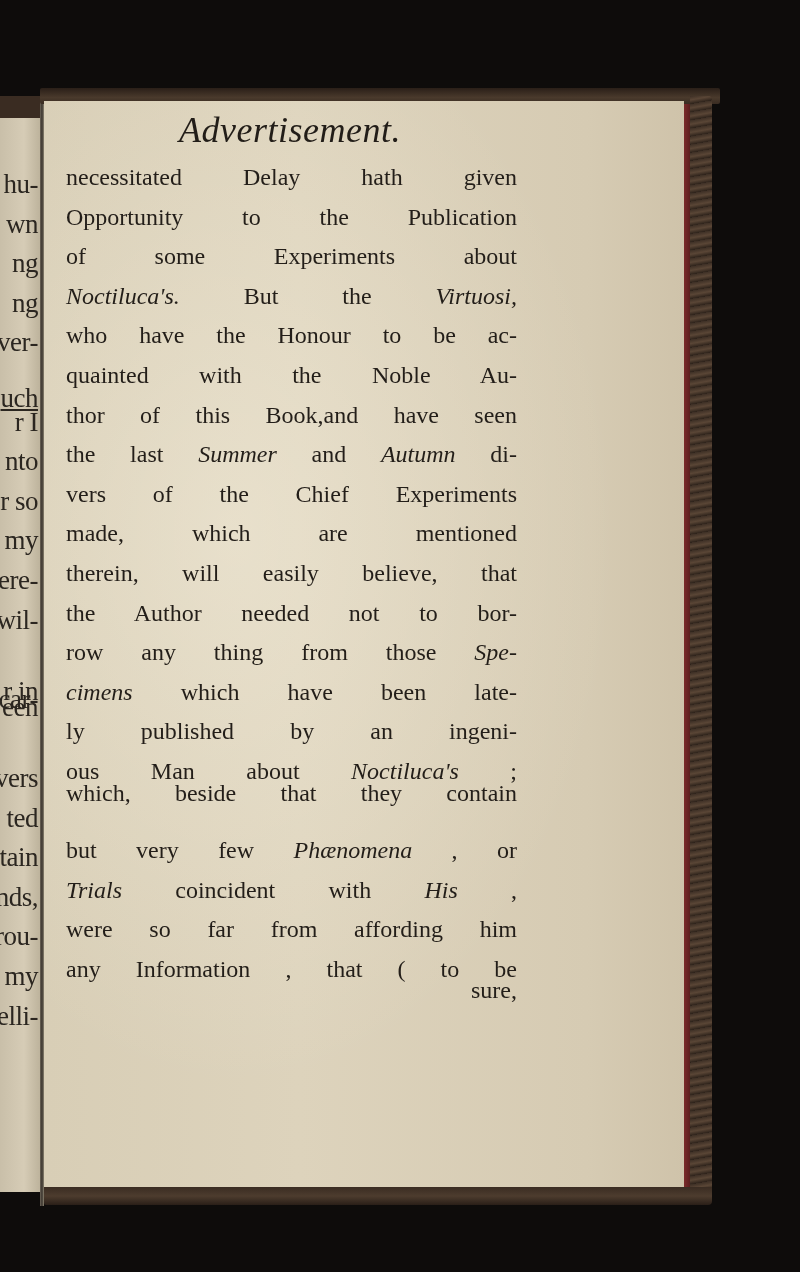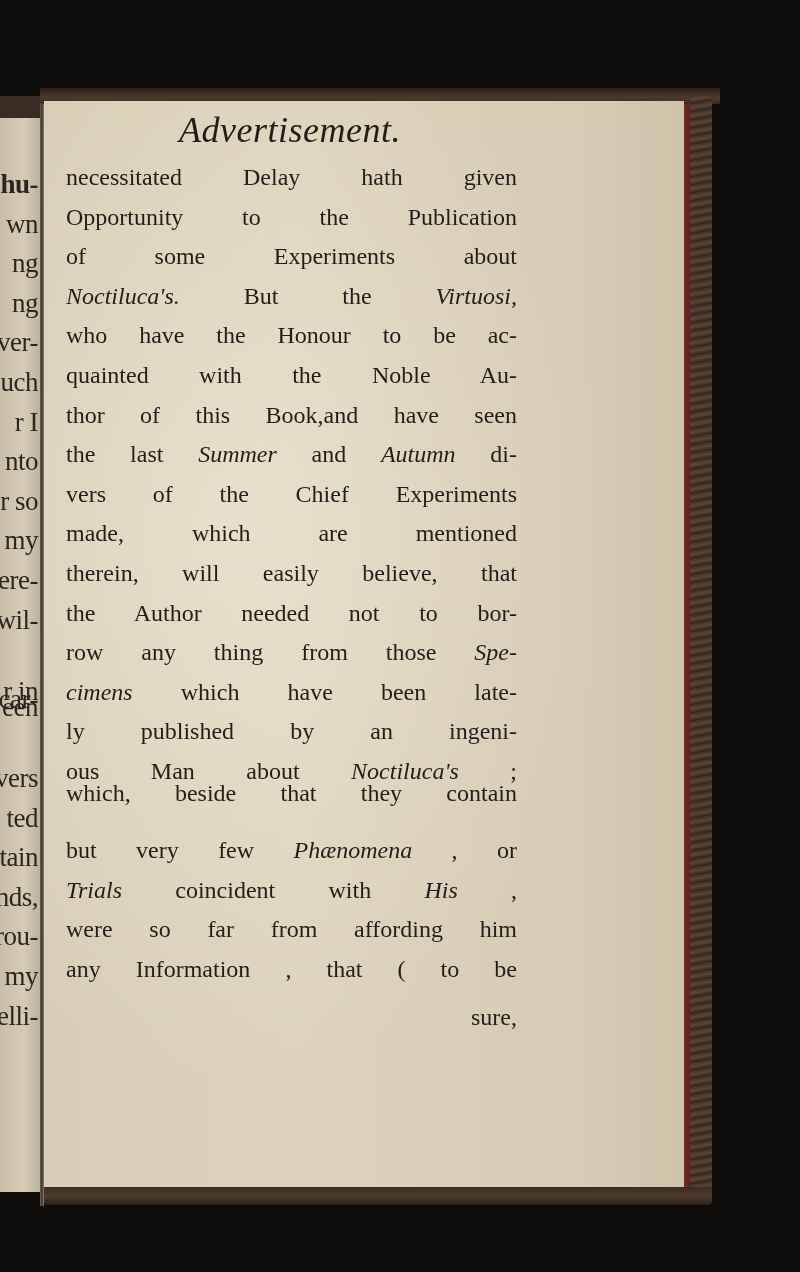--- a/index.html
+++ b/index.html
@@ -73,26 +73,26 @@
   }
   .text-line.last-right { text-align: right; text-align-last: right; }
   .text-line i { font-style: italic; }
 </style>
 </head>
 <body>
 
 <div class="scene">
   <div class="facing-page" id="facing">
       <div class="facing-top-shadow" style="top: -8px;"></div>
-      <div class="facing-line" style="top: 75px; font-weight: bold;">hu-</div>
+      <div class="facing-line" style="top: 75px;">hu-</div>
       <div class="facing-line" style="top: 114.6px;">wn</div>
       <div class="facing-line" style="top: 154.2px;">ng</div>
       <div class="facing-line" style="top: 193.8px;">ng</div>
       <div class="facing-line" style="top: 233.4px;">ver-</div>
-      <div class="facing-line" style="top: 273px;">uch</div>
+      <div class="facing-line" style="top: 289px; text-decoration: underline;">uch</div>
       <div class="facing-line" style="top: 312.6px;">r I</div>
       <div class="facing-line" style="top: 352.2px;">nto</div>
       <div class="facing-line" style="top: 391.8px;">r so</div>
       <div class="facing-line" style="top: 431.4px;">my</div>
       <div class="facing-line" style="top: 471px;">ere-</div>
       <div class="facing-line" style="top: 510.6px;">wil-</div>
       <div class="facing-line" style="top: 550.2px; margin-top: 32px;">r in</div>
       <div class="facing-line" style="top: 589.8px;">car-</div>
       <div class="facing-line" style="top: 598px;">een</div>
       <div class="facing-line" style="top: 669px;">vers</div>
@@ -128,15 +128,15 @@
       <div class="text-line" style="top: 592.6px;">the Author needed not to bor-</div>
       <div class="text-line" style="top: 632.2px;">row any thing from those <i>Spe-</i></div>
       <div class="text-line" style="top: 671.8px;"><i>cimens</i> which have been late-</div>
       <div class="text-line" style="top: 711.4px;">ly published by an ingeni-</div>
       <div class="text-line" style="top: 751px;">ous Man about <i>Noctiluca's</i> ;</div>
       <div class="text-line" style="top: 773px;">which, beside that they contain</div>
       <div class="text-line" style="top: 830.2px;">but very few <i>Phænomena</i> , or</div>
       <div class="text-line" style="top: 869.8px;"><i>Trials</i> coincident with <i>His</i> ,</div>
       <div class="text-line" style="top: 909.4px;">were so far from affording him</div>
       <div class="text-line" style="top: 949px;">any Information , that ( to be</div>
-      <div class="text-line last-right" style="top: 997px; font-family: Liberation Serif, serif;">sure,</div>
+      <div class="text-line last-right" style="top: 970px; font-family: Liberation Serif, serif;">sure,</div>
     </div>
 </div>
 
 </body></html>

